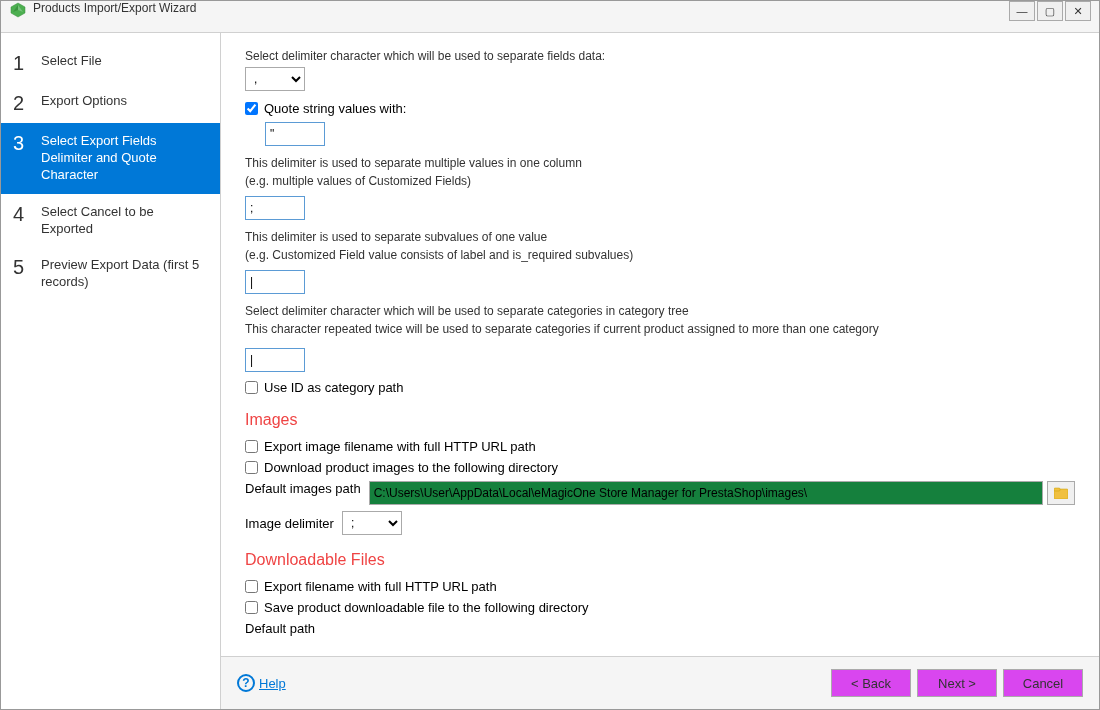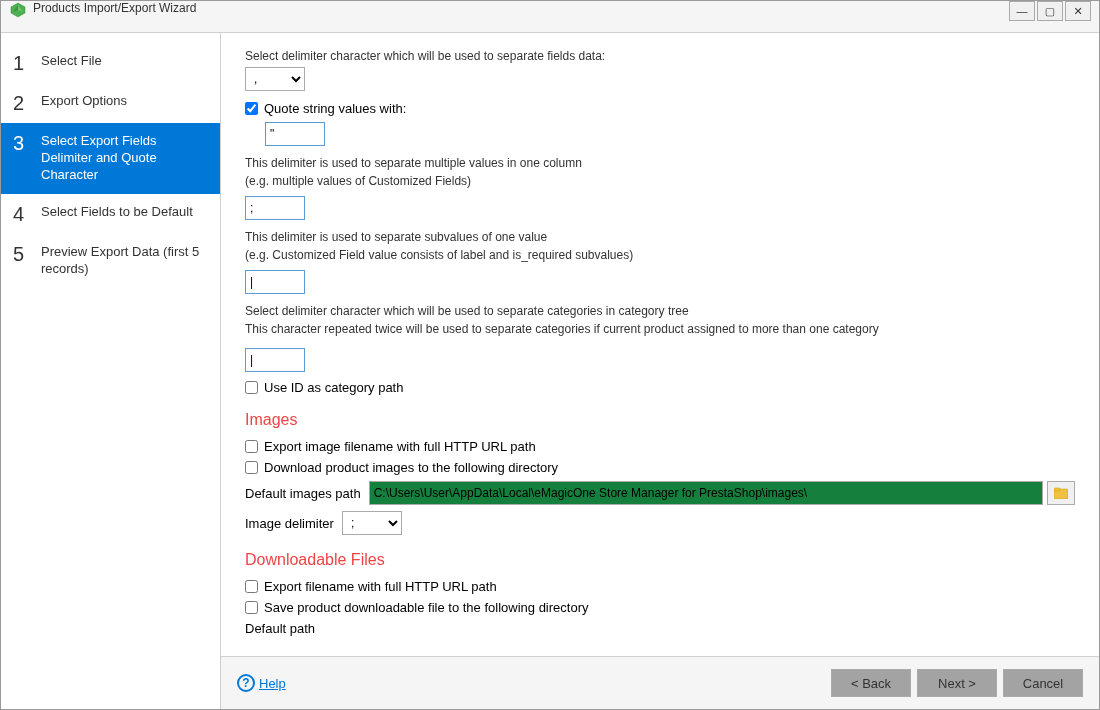--- a/index.html
+++ b/index.html
@@ -38,21 +38,21 @@
     .path-row { display: flex; align-items: center; gap: 4px; margin-bottom: 8px; }
     .path-input { flex: 1; height: 24px; border: 1px solid #aaa; padding: 1px 4px; font-size: 12px; background: #15803d; }
     .folder-btn { width: 28px; height: 24px; border: 1px solid #aaa; background: #f0f0f0; cursor: pointer; display: flex; align-items: center; justify-content: center; }
 
     .description { font-size: 12px; color: #333; margin-bottom: 4px; }
 
     
     .footer { border-top: 1px solid #d0d0d0; padding: 12px 16px; display: flex; align-items: center; justify-content: space-between; background: #f5f5f5; flex-shrink: 0; }
     .footer-left { display: flex; align-items: center; gap: 4px; }
     .footer-right { display: flex; gap: 6px; }
-    .footer-btn { min-width: 80px; height: 28px; padding: 0 14px; border: 1px solid #aaa; background: #a3a3a3; cursor: pointer; font-size: 13px; color: #333; }
+    .footer-btn { min-width: 80px; height: 28px; padding: 0 14px; border: 1px solid #aaa; background: #d946ef; cursor: pointer; font-size: 13px; color: #333; }
     .help-link { color: #0078d7; text-decoration: underline; cursor: pointer; font-size: 13px; }
     .help-icon { width: 18px; height: 18px; border-radius: 50%; border: 2px solid #0078d7; color: #0078d7; display: flex; align-items: center; justify-content: center; font-size: 12px; font-weight: bold; }
   </style>
 </head>
 <body>
 
 <div class="window">
 
   <div class="title-bar">
     <div class="title-bar-icon">
@@ -80,21 +80,21 @@
       <div class="sidebar-item">
         <span class="sidebar-number">2</span>
         <span class="sidebar-label">Export Options</span>
       </div>
       <div class="sidebar-item active">
         <span class="sidebar-number">3</span>
         <span class="sidebar-label">Select Export Fields Delimiter and Quote Character</span>
       </div>
       <div class="sidebar-item">
         <span class="sidebar-number">4</span>
-        <span class="sidebar-label">Select Fields to be Default</span>
+        <span class="sidebar-label">Select Cancel to be Exported</span>
       </div>
       <div class="sidebar-item">
         <span class="sidebar-number">5</span>
         <span class="sidebar-label">Preview Export Data (first 5 records)</span>
       </div>
     </div>
 
     <div class="main">
       <div class="main-body">
 
@@ -142,21 +142,21 @@
 
         <div class="row">
           <div class="checkbox-row">
             <input type="checkbox" style="">
             <span>Export image filename with full HTTP URL path</span>
           </div>
           <div class="checkbox-row">
             <input type="checkbox" style="">
             <span>Download product images to the following directory</span>
           </div>
-          <div style="display: flex; align-items: center; gap: 8px; margin-top: 4px;">
+          <div style="display: flex; gap: 8px; margin-top: 4px;">
             <span style="white-space: nowrap;">Default images path</span>
             <div class="path-row" style="flex: 1; margin: 0;">
               <input type="text" class="path-input" value="C:\Users\User\AppData\Local\eMagicOne Store Manager for PrestaShop\images\" style="">
               <button class="folder-btn">
                 <svg width="14" height="12" viewBox="0 0 14 12">
                   <rect x="0" y="2" width="14" height="10" fill="#f0c040" stroke="#c8a000" stroke-width="0.5" rx="1"></rect>
                   <rect x="0" y="1" width="6" height="3" fill="#f0c040" stroke="#c8a000" stroke-width="0.5" rx="1"></rect>
                 </svg>
               </button>
             </div>

